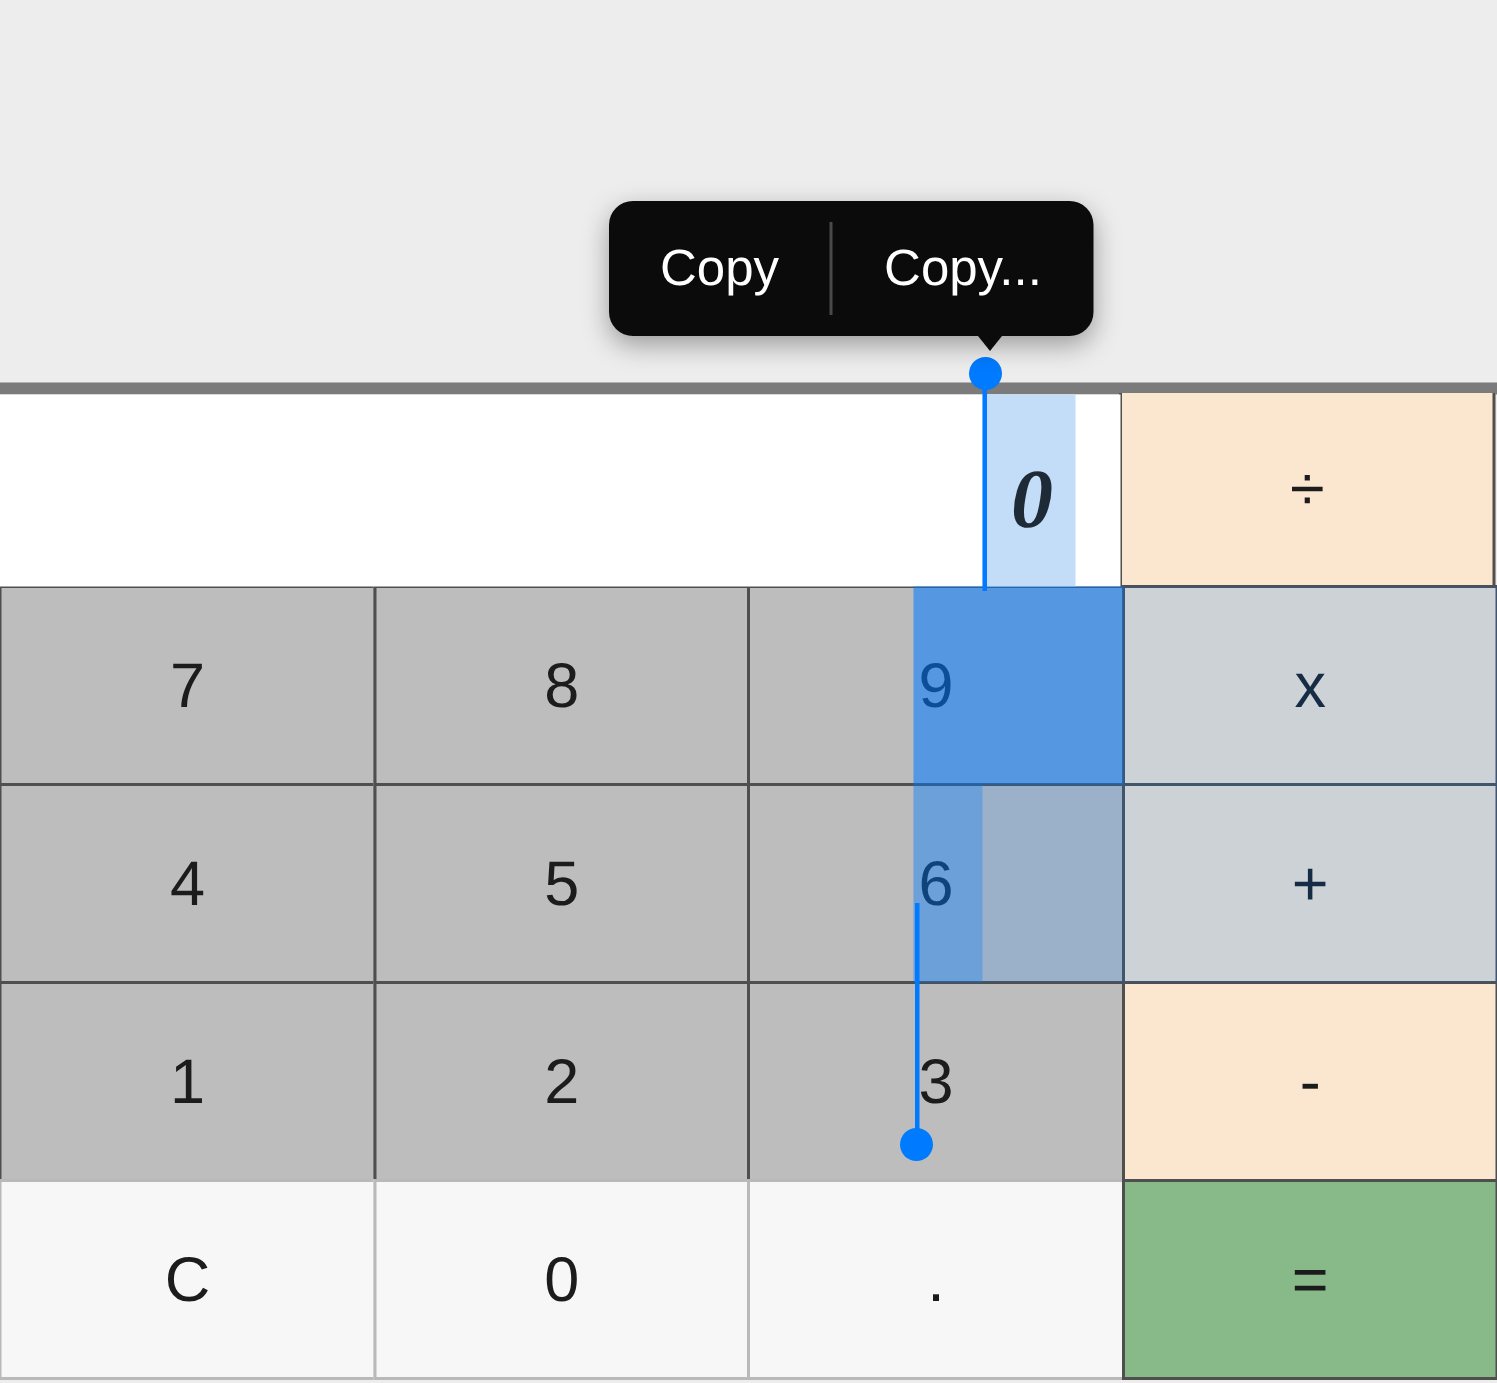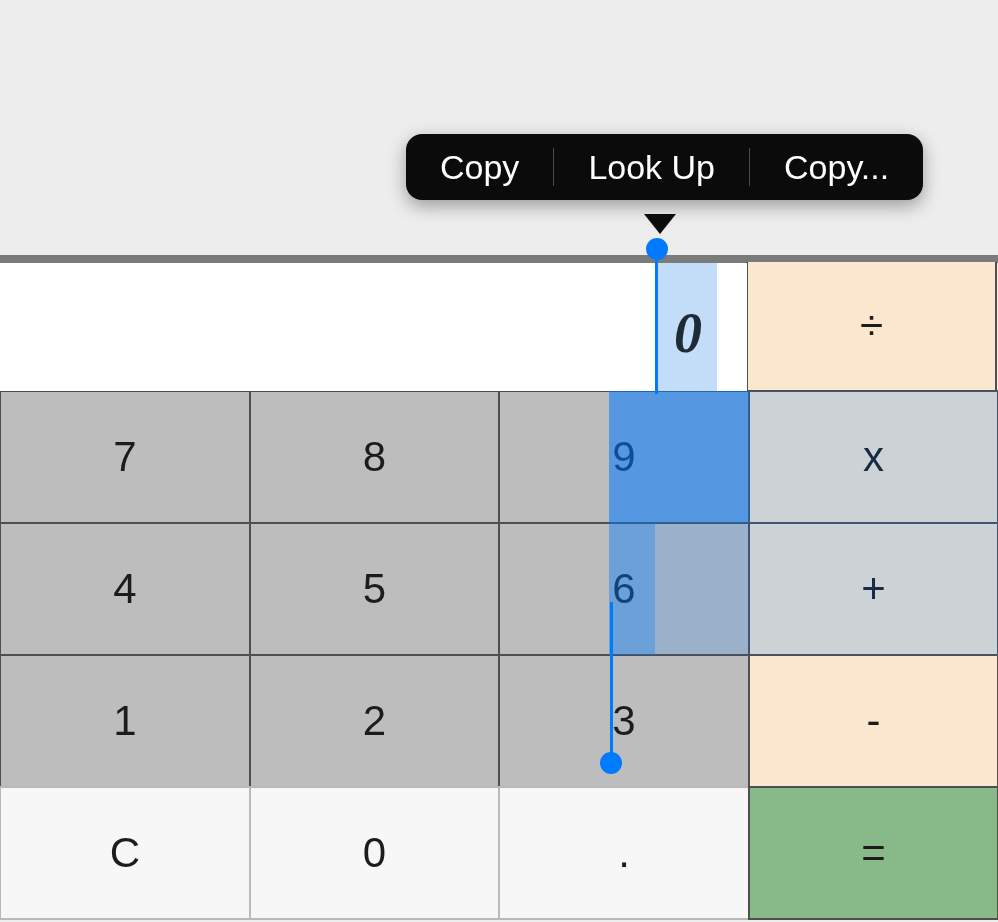--- a/index.html
+++ b/index.html
@@ -93,21 +93,21 @@
     left: 646px;
   }
   .caret-dot.top    { top: 238px; }
   .caret-dot.bottom { top: 752px; left:600px;}
   .caret-bottom2 { left:610px; top:602px; height:158px;}
   
   .context-menu {
     position: absolute;
     left: 406px;
     top: 134px;
-    height: 66px;
+    height: 90px;
     background: #0b0b0b;
     border-radius: 16px;
     display: flex;
     align-items: stretch;
     color: #fff;
     font-size: 34px;
     box-shadow: 0 6px 18px rgba(0,0,0,0.35);
   }
   .context-menu .item {
     display: flex;
@@ -210,21 +210,18 @@
 <div class="caret-line caret-top"></div>
 <div class="caret-dot top"></div>
 <div class="caret-line caret-bottom2"></div>
 <div class="caret-dot bottom"></div>
 
 <div class="context-menu">
   <div class="item">
       <span>Copy</span>
     </div>
   <div class="sep"></div>
-  <div class="item">
-      <span>Look Up</span>
-    </div>
   <div class="sep"></div>
   <div class="item">
       <span>Copy...</span>
     </div>
 </div>
 <div class="menu-caret"></div>
 
 </body></html>

